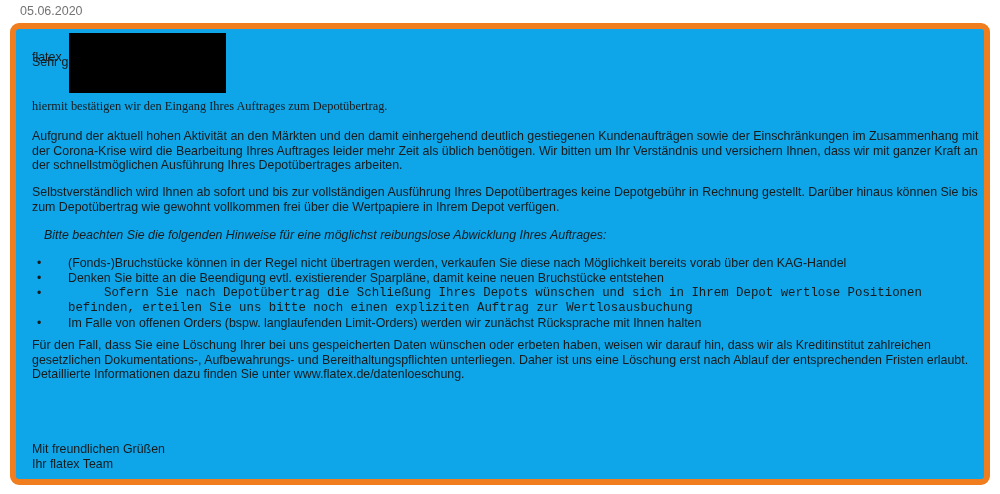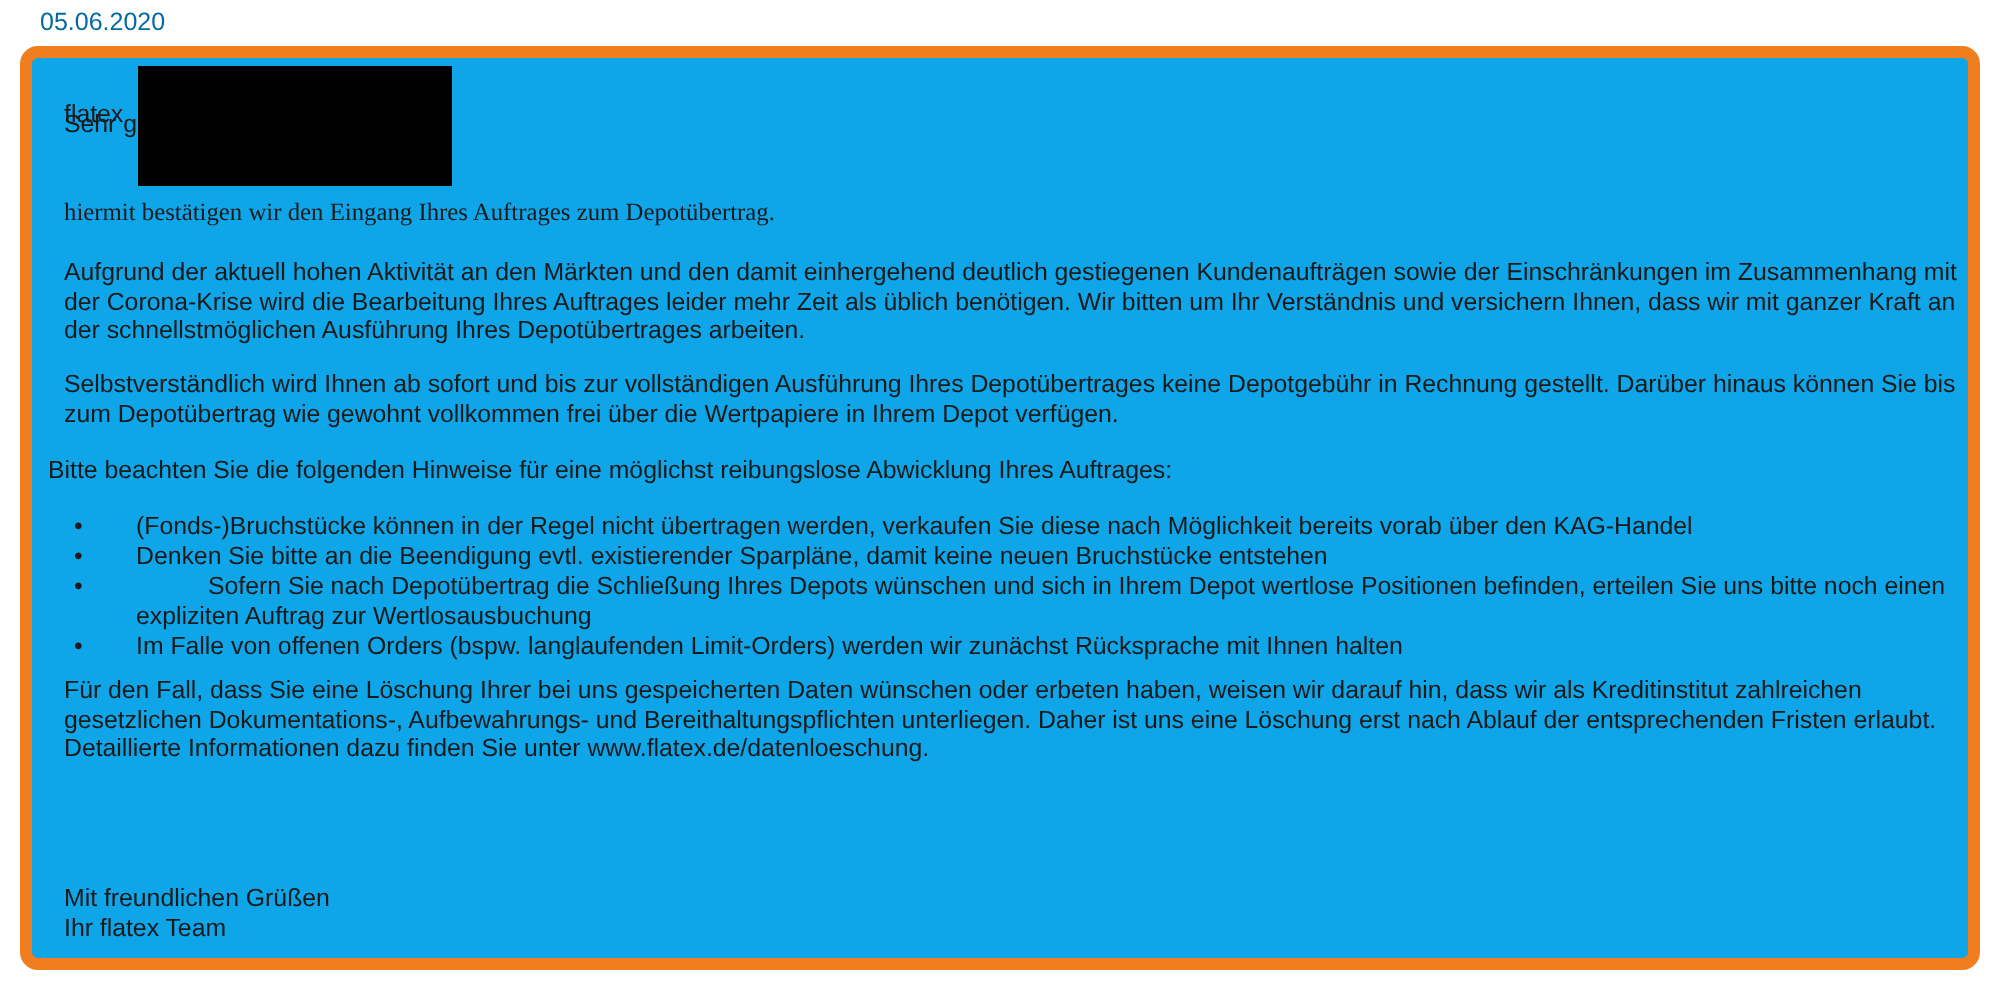--- a/index.html
+++ b/index.html
@@ -18,21 +18,21 @@
 
   
   .mail-header {
     position: absolute;
     top: 2px;
     left: 0;
     width: 814px;
     height: 18px;
     font-size: 12.5px;
     line-height: 18px;
-    color: #0369a1;
+    color: #737373;
     white-space: nowrap;
   }
   .mail-header .hdr-date {
     position: absolute;
     left: 20px;
     top: 0;
   }
   .mail-header .hdr-subject {
     position: absolute;
     left: 111px;
@@ -86,21 +86,21 @@
     left: 53px;
     top: 4px;
     width: 157px;
     height: 60px;
     background: #000000;
   }
 
   .p-intro   { left: 16px; top: 70px;  width: 940px; font-family: Liberation Serif, serif; }
   .p-corona  { left: 16px; top: 100px; width: 956px; }
   .p-gebuehr { left: 16px; top: 156px; width: 956px; }
-  .p-hinweis { left: 8px; top: 199px; width: 940px; }
+  .p-hinweis { left: 28px; top: 199px; width: 940px; font-style: italic; }
 
   .bullet-list {
     position: absolute;
     left: 16px;
     top: 227px;
     width: 956px;
     font-size: 12.4px;
     line-height: 14.6px;
     color: #1a1a1a;
   }
@@ -112,20 +112,21 @@
   .bullet-row .dot {
     position: absolute;
     left: 5px;
     top: 0;
   }
   .bullet-row .btxt {
     display: block;
   }
   .bullet-row.wrapped .btxt {
     margin-left: -36px;
+    font-family: Liberation Mono, monospace;
   }
 
   .p-loeschung { left: 16px; top: 309px; width: 956px; }
   .p-kontakt   { left: 16px; top: 370px; width: 956px; }
 
   .closing {
     position: absolute;
     left: 16px;
     top: 413px;
     font-size: 12.4px;

